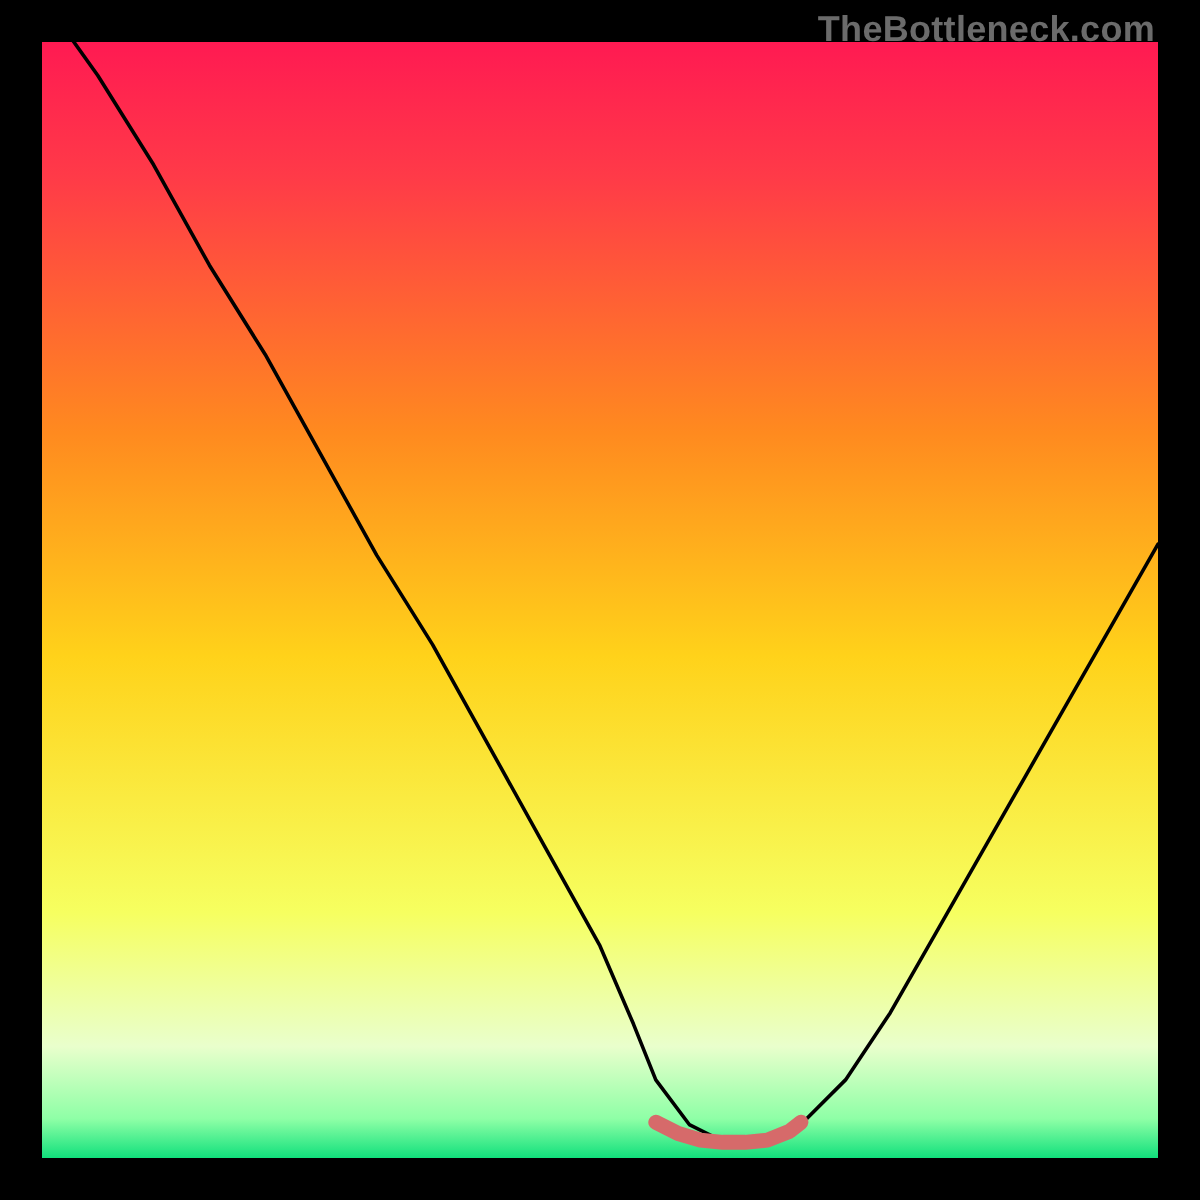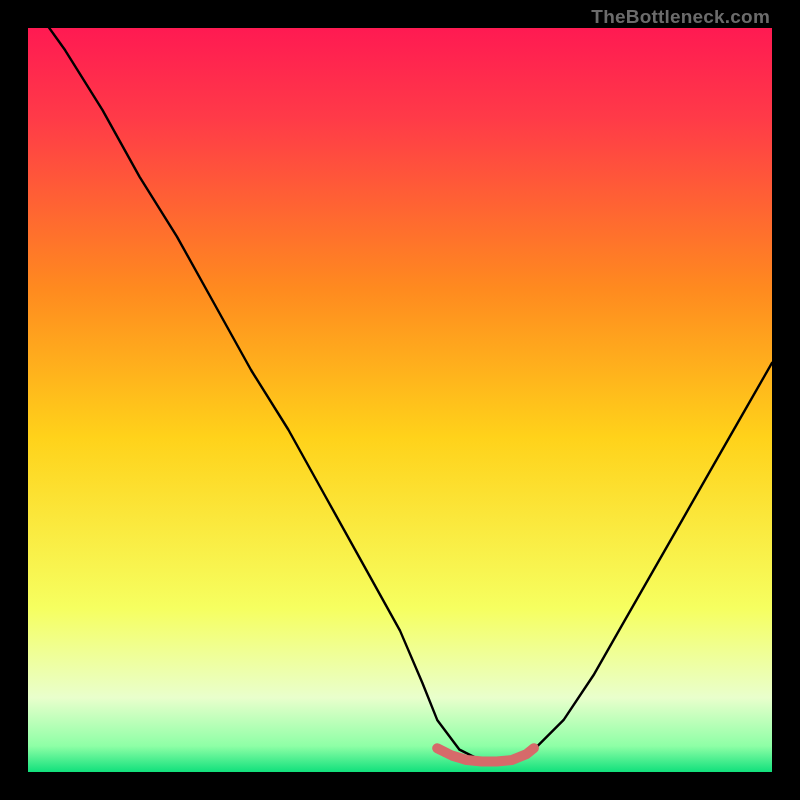--- a/index.html
+++ b/index.html
@@ -29,21 +29,21 @@
   }
   .curve-svg {
     position: absolute;
     inset: 0;
   }
   .watermark {
     position: absolute;
     top: 6px;
     right: 30px;
     font-family: Arial, Helvetica, sans-serif;
-    font-size: 19px;
+    font-size: 24px;
     font-weight: 600;
     color: #6b6b6b;
     letter-spacing: 0.2px;
     user-select: none;
   }
 </style>
 </head>
 <body>
 
 <div class="stage">

